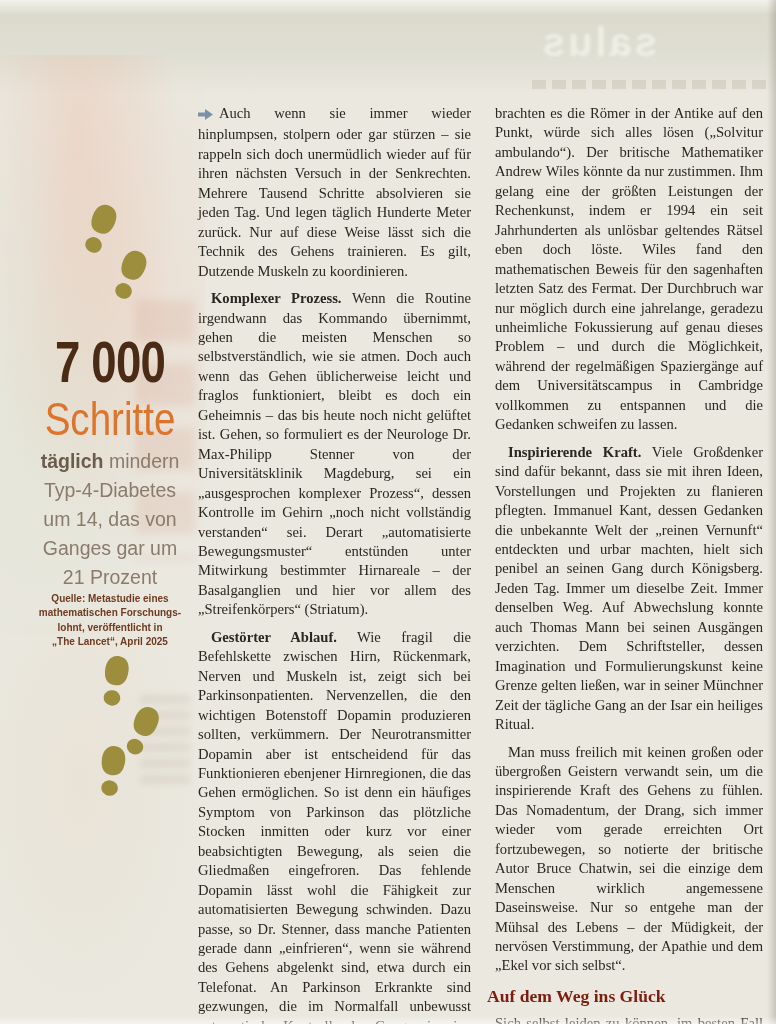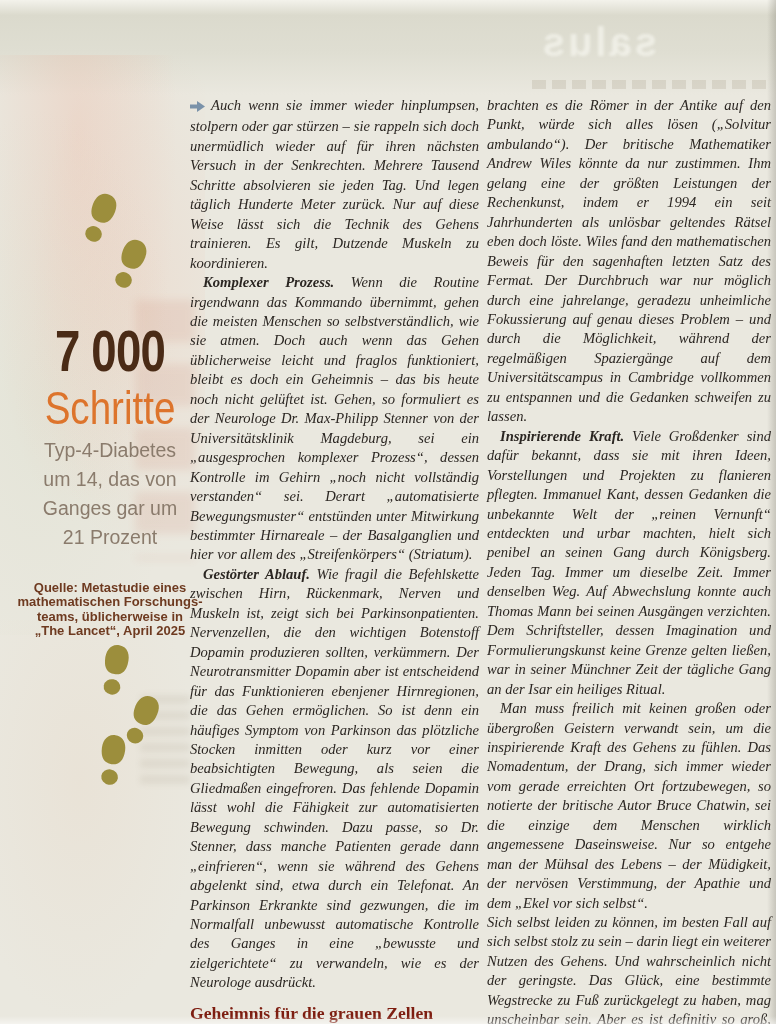--- a/index.html
+++ b/index.html
@@ -26,41 +26,41 @@
     font:700 40px "Liberation Sans",sans-serif;color:rgba(253,253,248,0.55);
     transform:scaleX(-1);filter:blur(1.6px);letter-spacing:3px;}
   .ghost-line{position:absolute;left:532px;top:80px;width:235px;height:9px;opacity:0.16;filter:blur(0.6px);
     background:repeating-linear-gradient(90deg,#8a7a5e 0 14px,rgba(0,0,0,0) 14px 20px);}
   .ghost-blob-a{position:absolute;left:135px;top:300px;width:60px;height:260px;opacity:0.10;filter:blur(4px);
     background:repeating-linear-gradient(180deg,#c05a40 0 42px,rgba(0,0,0,0) 42px 64px);}
   .ghost-blob-b{position:absolute;left:140px;top:695px;width:50px;height:90px;opacity:0.10;filter:blur(3px);
     background:repeating-linear-gradient(180deg,#7a6a50 0 9px,rgba(0,0,0,0) 9px 16px);}
 
   
-  .sidebar{position:absolute;left:25px;top:0;width:170px;height:816px;}
+  .sidebar{position:absolute;left:25px;top:11px;width:170px;height:816px;}
   .fp{position:absolute;}
   .fp svg{display:block;}
   .stat-number{position:absolute;left:0;top:322px;width:170px;text-align:center;
     font-family:"Liberation Sans",sans-serif;font-weight:700;font-size:57px;line-height:58px;
     color:#4a2b16;transform:scaleX(0.80);transform-origin:50% 50%;letter-spacing:-1px;}
   .stat-unit{position:absolute;left:0;top:384px;width:170px;text-align:center;
     font-family:"Liberation Sans",sans-serif;font-weight:400;font-size:47px;line-height:48px;
     color:#dd742c;transform:scaleX(0.82);transform-origin:50% 50%;}
   .stat-desc{position:absolute;left:-12px;top:436px;width:194px;text-align:center;
     font-family:"Liberation Sans",sans-serif;font-size:19.5px;line-height:29px;color:#8a7b6c;}
   .stat-desc b{color:#6b5c4d;font-weight:700;}
   .stat-source{position:absolute;left:-10px;top:581px;width:190px;text-align:center;
-    font-family:"Liberation Sans",sans-serif;font-size:13px;line-height:14.4px;font-weight:700;color:#6e3a20;}
+    font-family:"Liberation Sans",sans-serif;font-size:10px;line-height:14.4px;font-weight:700;color:#6e3a20;}
 
   
   .col{position:absolute;top:96px;color:#2b2622;font-size:14.6px;line-height:19.45px;
     text-align:justify;hyphens:auto;-webkit-hyphens:auto;}
   .col1{left:190px;width:289px;}
   .col2{left:487px;width:284px;}
-  .col p{margin:0;font-style:italic;}
+  .col p{margin:8px;}
   .col p.ind{text-indent:13px;}
   .runin{font-weight:700;}
   .section-heading{font-family:"Liberation Serif",serif;font-weight:700;font-size:17.6px;line-height:20px;
     color:#7d1d10;margin:10px 0 4px 0;text-align:left;}
   .arrow-icon{display:inline-block;vertical-align:-2px;margin-right:6px;}
 </style>
 </head>
 <body>
 
 <div class="top-shade"></div>
@@ -83,30 +83,31 @@
     <svg width="34" height="52" viewBox="0 0 36 56" aria-hidden="true">
       <path d="M18,1 C27.5,1 31.5,9.5 30.4,19.5 C29.6,27.5 25.8,32.5 18,32.5 C10.2,32.5 6.4,27.5 5.6,19.5 C4.5,9.5 8.5,1 18,1 Z" fill="#9c8e3c"></path>
       <ellipse cx="18" cy="46.5" rx="9" ry="8.3" fill="#9c8e3c"></ellipse>
     </svg>
   </div>
 
   <div class="stat-number">7 000</div>
   <div class="stat-unit">Schritte</div>
 
   <div class="stat-desc">
+    <div><b>täglich</b><span> mindern</span></div>
     <div>Typ-4-Diabetes</div>
     <div>um 14, das von</div>
     <div>Ganges gar um</div>
     <div>21 Prozent</div>
   </div>
 
   <div class="stat-source">
     <div>Quelle: Metastudie eines</div>
     <div>mathematischen Forschungs-</div>
-    <div>teams, üblicherweise in</div>
+    <div>lohnt, veröffentlicht in</div>
     <div>„The Lancet“, April 2025</div>
   </div>
 
   <div class="fp" style="left:73px;top:644px;transform:rotate(10deg);">
     <svg width="34" height="52" viewBox="0 0 36 56" aria-hidden="true">
       <path d="M18,1 C27.5,1 31.5,9.5 30.4,19.5 C29.6,27.5 25.8,32.5 18,32.5 C10.2,32.5 6.4,27.5 5.6,19.5 C4.5,9.5 8.5,1 18,1 Z" fill="#9c8e3c"></path>
       <ellipse cx="18" cy="46.5" rx="9" ry="8.3" fill="#9c8e3c"></ellipse>
     </svg>
   </div>
   <div class="fp" style="left:100px;top:694px;transform:rotate(24deg);">
@@ -135,18 +136,19 @@
   <p class="ind"><span class="runin">Komplexer Prozess.</span><span> Wenn die Routine irgendwann das Kommando übernimmt, gehen die meisten Menschen so selbstverständlich, wie sie atmen. Doch auch wenn das Gehen üblicherweise leicht und fraglos funktioniert, bleibt es doch ein Geheimnis – das bis heute noch nicht gelüftet ist. Gehen, so formuliert es der Neurologe Dr. Max-Philipp Stenner von der Universitätsklinik Magdeburg, sei ein „ausgesprochen komplexer Prozess“, dessen Kontrolle im Gehirn „noch nicht vollständig verstanden“ sei. Derart „automatisierte Bewegungsmuster“ entstünden unter Mitwirkung bestimmter Hirnareale – der Basalganglien und hier vor allem des „Streifenkörpers“ (Striatum).</span></p>
   <p class="ind"><span class="runin">Gestörter Ablauf.</span><span> Wie fragil die Befehlskette zwischen Hirn, Rückenmark, Nerven und Muskeln ist, zeigt sich bei Parkinsonpatienten. Nervenzellen, die den wichtigen Botenstoff Dopamin produzieren sollten, verkümmern. Der Neurotransmitter Dopamin aber ist entscheidend für das Funktionieren ebenjener Hirnregionen, die das Gehen ermöglichen. So ist denn ein häufiges Symptom von Parkinson das plötzliche Stocken inmitten oder kurz vor einer beabsichtigten Bewegung, als seien die Gliedmaßen eingefroren. Das fehlende Dopamin lässt wohl die Fähigkeit zur automatisierten Bewegung schwinden. Dazu passe, so Dr. Stenner, dass manche Patienten gerade dann „einfrieren“, wenn sie während des Gehens abgelenkt sind, etwa durch ein Telefonat. An Parkinson Erkrankte sind gezwungen, die im Normalfall unbewusst automatische Kontrolle des Ganges in eine „bewusste und zielgerichtete“ zu verwandeln, wie es der Neurologe ausdrückt.</span></p>
   <h2 class="section-heading">Geheimnis für die grauen Zellen</h2>
   <p>Für die meisten Menschen freilich erfordert Gehen keinen Gedanken – aber es befördert die Gedanken. Wahrscheinlich gerade deswegen. Die Erfahrung, dass die Bewegung der Füße die grauen Zellen in Bewegung bringt, konnte durch etliche Studien belegt werden. Sie begleitet aber die Menschen ohnehin durch alle Zeiten und Kulturen. Im Gehen, so</p>
 </div>
 
 <div class="col col2">
   <p>brachten es die Römer in der Antike auf den Punkt, würde sich alles lösen („Solvitur ambulando“). Der britische Mathematiker Andrew Wiles könnte da nur zustimmen. Ihm gelang eine der größten Leistungen der Rechenkunst, indem er 1994 ein seit Jahrhunderten als unlösbar geltendes Rätsel eben doch löste. Wiles fand den mathematischen Beweis für den sagenhaften letzten Satz des Fermat. Der Durchbruch war nur möglich durch eine jahrelange, geradezu unheimliche Fokussierung auf genau dieses Problem – und durch die Möglichkeit, während der regelmäßigen Spaziergänge auf dem Universitätscampus in Cambridge vollkommen zu entspannen und die Gedanken schweifen zu lassen.</p>
   <p class="ind"><span class="runin">Inspirierende Kraft.</span><span> Viele Großdenker sind dafür bekannt, dass sie mit ihren Ideen, Vorstellungen und Projekten zu flanieren pflegten. Immanuel Kant, dessen Gedanken die unbekannte Welt der „reinen Vernunft“ entdeckten und urbar machten, hielt sich penibel an seinen Gang durch Königsberg. Jeden Tag. Immer um dieselbe Zeit. Immer denselben Weg. Auf Abwechslung konnte auch Thomas Mann bei seinen Ausgängen verzichten. Dem Schriftsteller, dessen Imagination und Formulierungskunst keine Grenze gelten ließen, war in seiner Münchner Zeit der tägliche Gang an der Isar ein heiliges Ritual.</span></p>
   <p class="ind">Man muss freilich mit keinen großen oder übergroßen Geistern verwandt sein, um die inspirierende Kraft des Gehens zu fühlen. Das Nomadentum, der Drang, sich immer wieder vom gerade erreichten Ort fortzubewegen, so notierte der britische Autor Bruce Chatwin, sei die einzige dem Menschen wirklich angemessene Daseinsweise. Nur so entgehe man der Mühsal des Lebens – der Müdigkeit, der nervösen Verstimmung, der Apathie und dem „Ekel vor sich selbst“.</p>
+  <h2 class="section-heading">Auf dem Weg ins Glück</h2>
   <p>Sich selbst leiden zu können, im besten Fall auf sich selbst stolz zu sein – darin liegt ein weiterer Nutzen des Gehens. Und wahrscheinlich nicht der geringste. Das Glück, eine bestimmte Wegstrecke zu Fuß zurückgelegt zu haben, mag unscheinbar sein. Aber es ist definitiv so groß, dass es sich lohnt, vier- bis fünftausend Schritte täglich zu machen.</p>
 
 </div>
 
 <div class="right-edge"></div>
 <div class="bottom-edge"></div>
 
 </body></html>

